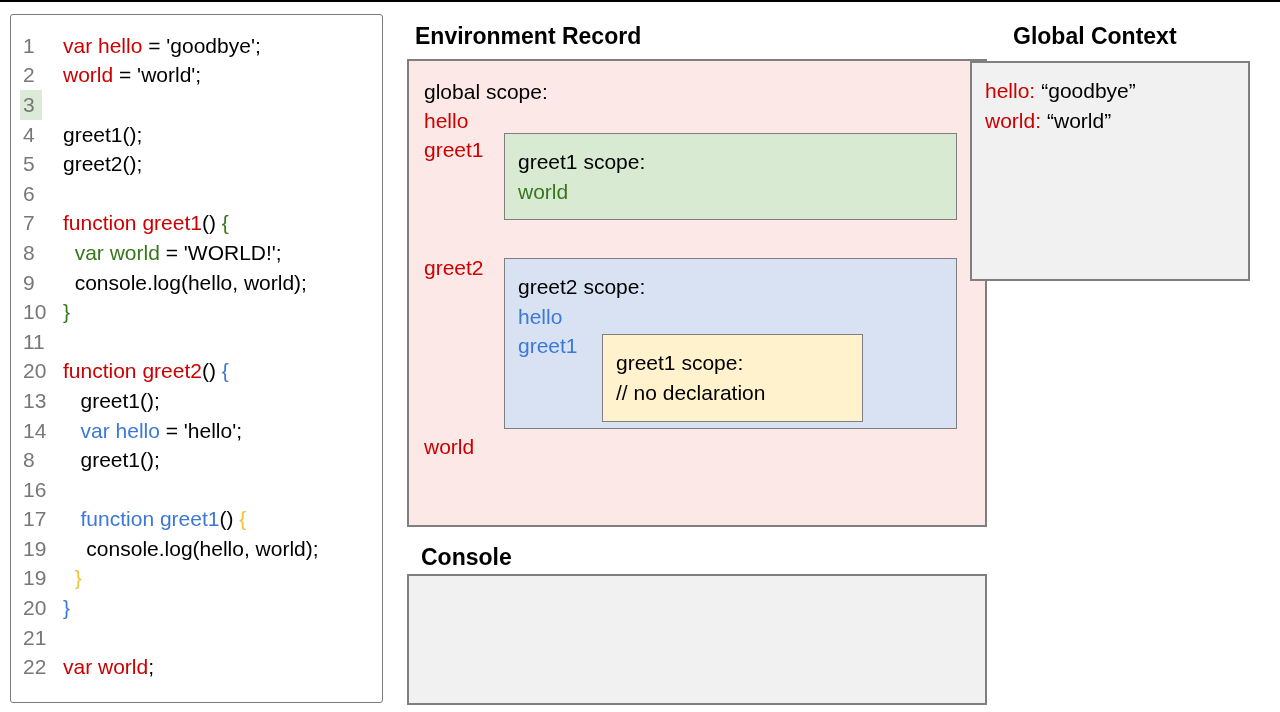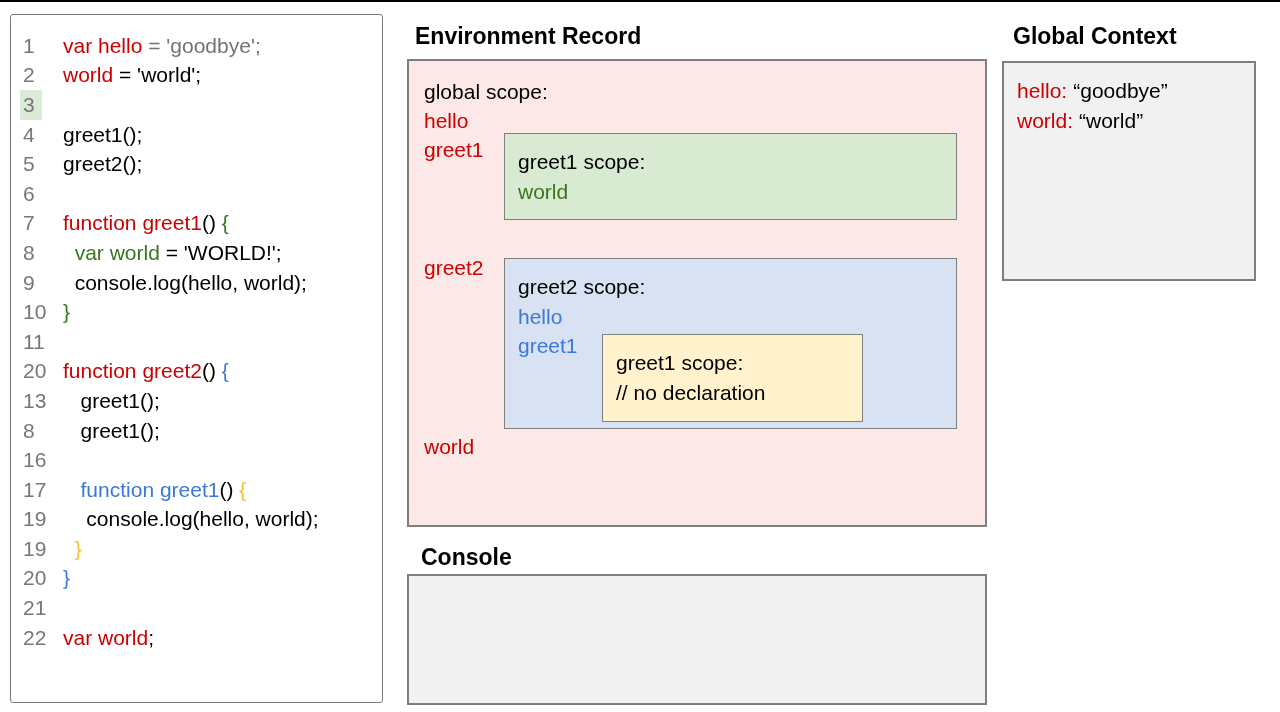--- a/index.html
+++ b/index.html
@@ -32,39 +32,39 @@
   .er-hello{left:15px;top:45px;}
   .er-greet1{left:15px;top:74px;}
   .er-greet2{left:15px;top:192px;}
   .er-world{left:15px;top:371px;}
   .scope-box{font-size:21px;line-height:29.5px;padding:13px 0 0 13px;}
   .greet1-box{left:95px;top:72px;width:453px;height:87px;background:var(--green_bg);border:1.5px solid #7f7f7f;}
   .greet2-box{left:95px;top:197px;width:453px;height:171px;background:var(--blue_bg);border:1.5px solid #7f7f7f;}
   .inner-greet1-box{left:97px;top:75px;width:261px;height:88px;background:var(--yellow_bg);border:1.5px solid #7f7f7f;}
 
   
-  .gc-box{left:1002px;top:61px;width:254px;height:220px;background:var(--gray_bg);border:2px solid #7f7f7f;padding:13px 0 0 13px;}
+  .gc-box{left:970px;top:61px;width:280px;height:220px;background:var(--gray_bg);border:2px solid #7f7f7f;padding:13px 0 0 13px;}
   .gc-row{font-size:21px;line-height:29.5px;white-space:nowrap;}
   .gc-name{color:var(--red);}
   .gc-value{margin-left:6px;color:#000;}
 
   
   .console-box{left:407px;top:574px;width:580px;height:131px;background:var(--gray_bg);border:2px solid #7f7f7f;}
 </style>
 </head>
 <body>
 
 <div id="slide">
   <div class="top-border"></div>
 
   <div class="code-panel">
     <div>
         <div class="code-line">
           <span class="ln">1</span>
-          <span class="code-text"><span style="color: rgb(204, 0, 0);">var hello</span><span style="color: #737373;"> = 'goodbye';</span></span>
+          <span class="code-text"><span style="color: rgb(204, 0, 0);">var hello</span><span style="color: #000000;"> = 'goodbye';</span></span>
         </div>
         <div class="code-line">
           <span class="ln">2</span>
           <span class="code-text"><span style="color: rgb(204, 0, 0);">world</span><span style="color: rgb(0, 0, 0);"> = 'world';</span></span>
         </div>
         <div class="code-line">
           <span class="ln"><span class="hl">3</span></span>
           <span class="code-text"></span>
         </div>
         <div class="code-line">
@@ -99,20 +99,24 @@
           <span class="ln">11</span>
           <span class="code-text"></span>
         </div>
         <div class="code-line">
           <span class="ln">20</span>
           <span class="code-text"><span style="color: rgb(204, 0, 0);">function greet2</span><span style="color: rgb(0, 0, 0);">() </span><span style="color: rgb(60, 120, 216);">{</span></span>
         </div>
         <div class="code-line">
           <span class="ln">13</span>
           <span class="code-text"><span style="color: rgb(0, 0, 0);">   greet1();</span></span>
+        </div>
+        <div class="code-line">
+          <span class="ln">14</span>
+          <span class="code-text"><span style="color: rgb(0, 0, 0);">   </span><span style="color: rgb(60, 120, 216);">var hello</span><span style="color: rgb(0, 0, 0);"> = 'hello';</span></span>
         </div>
         <div class="code-line">
           <span class="ln">8</span>
           <span class="code-text"><span style="color: rgb(0, 0, 0);">   greet1();</span></span>
         </div>
         <div class="code-line">
           <span class="ln">16</span>
           <span class="code-text"></span>
         </div>
         <div class="code-line">

